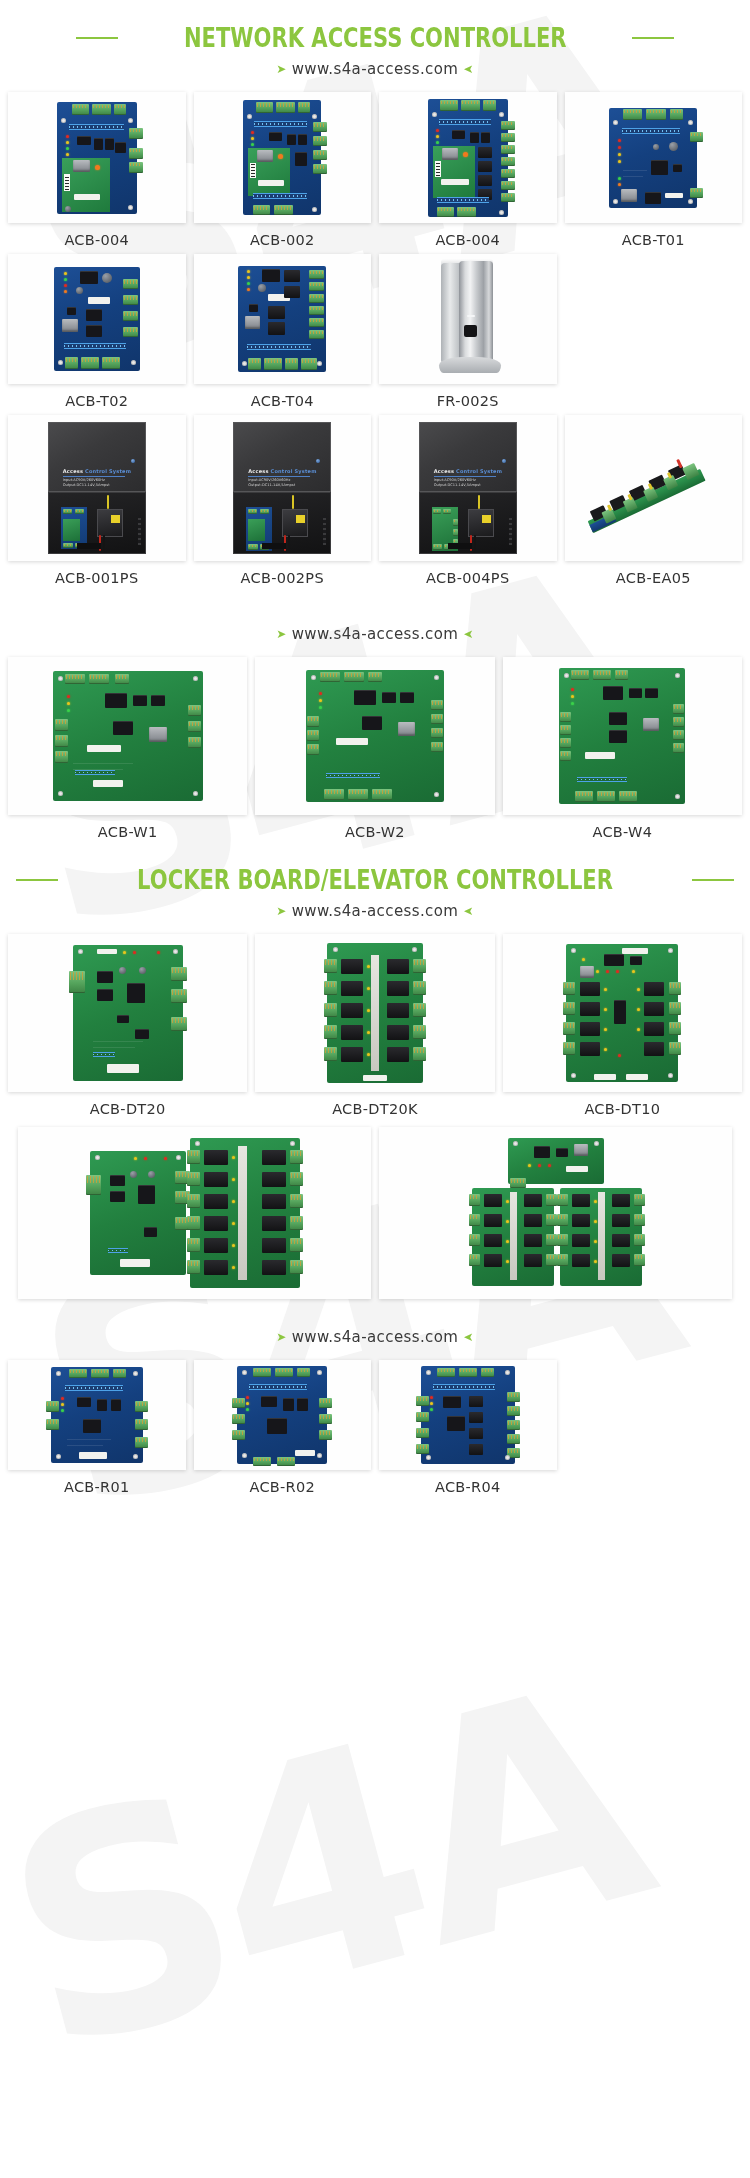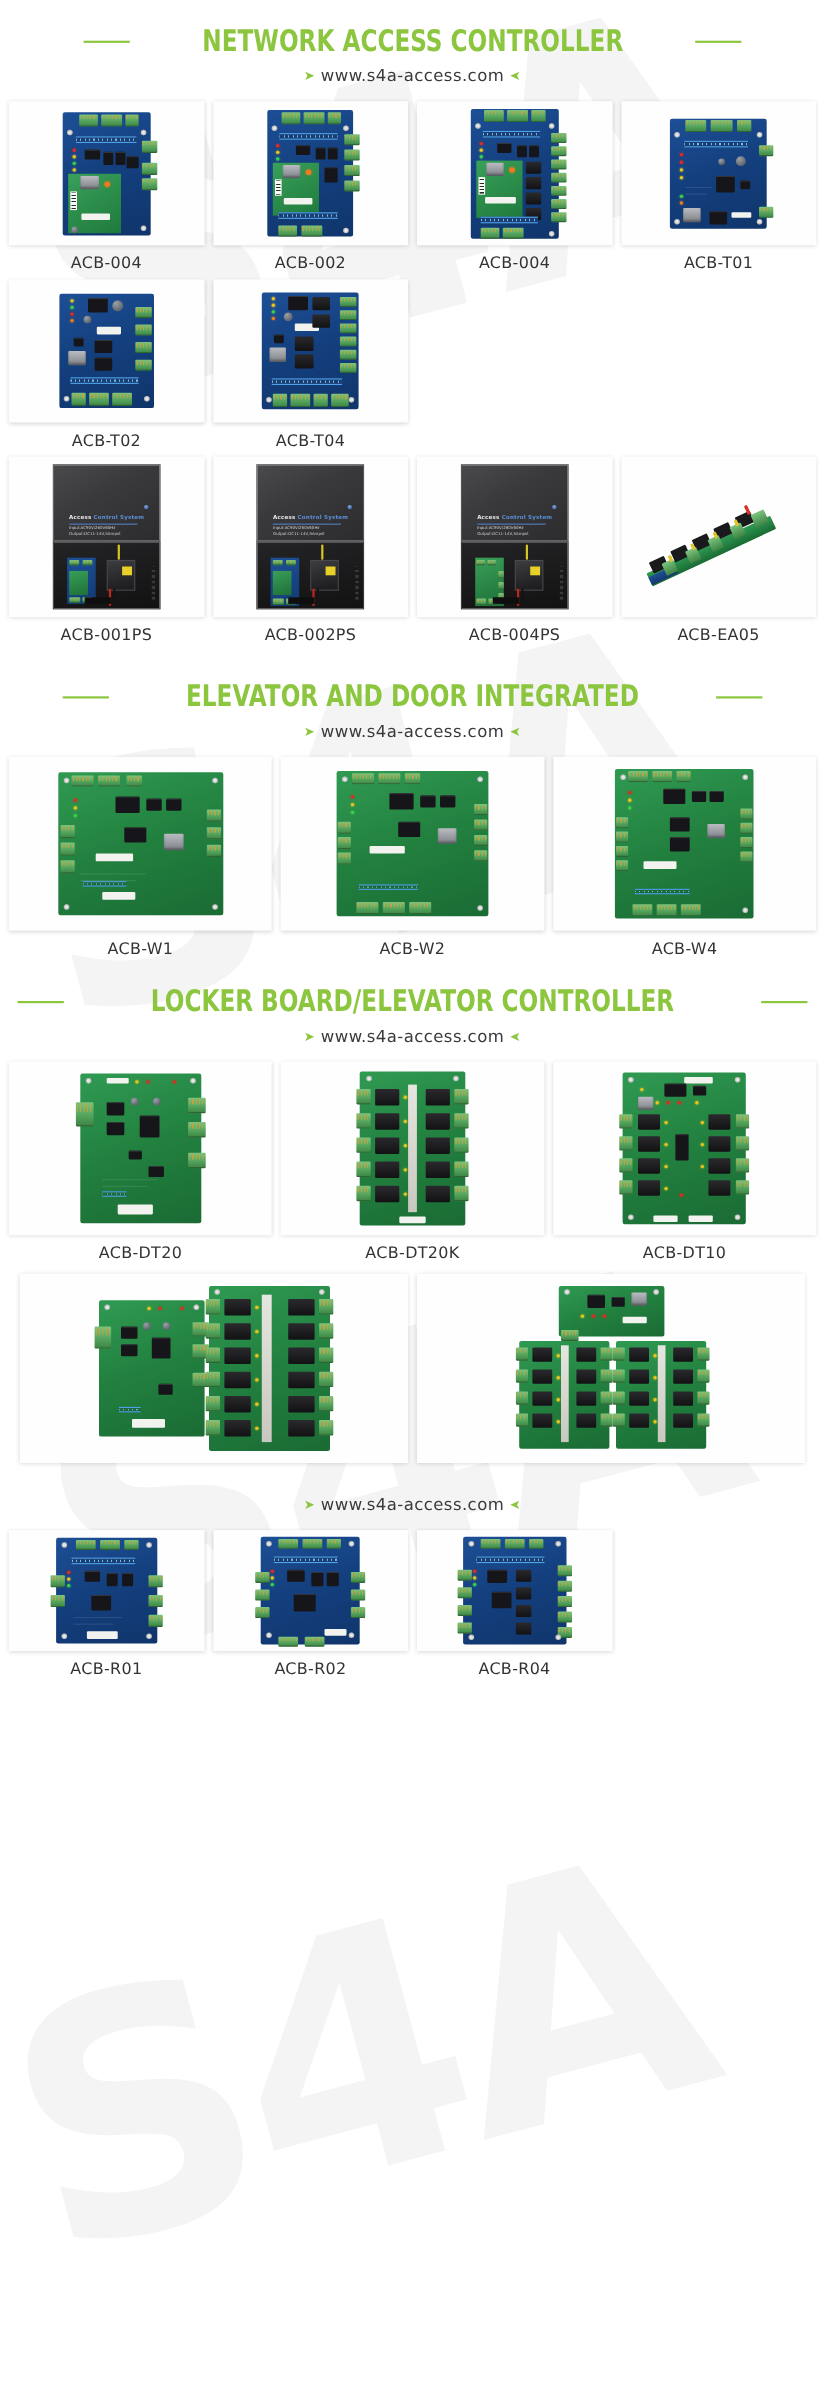--- a/index.html
+++ b/index.html
@@ -618,20 +618,33 @@
           <div class="term" style="left:10px;bottom:2px;width:13px;height:12px"></div>
           <div class="term" style="left:26px;bottom:2px;width:18px;height:12px"></div>
           <div class="term" style="left:47px;bottom:2px;width:13px;height:12px"></div>
           <div class="term" style="left:63px;bottom:2px;width:16px;height:12px"></div>
         </div>
       </div>
       <div class="caption">ACB-T04</div>
     </div>
 
 
+    <div class="cell">
+      <div class="card card-h-md">
+        <div class="fr-wrap" style="width:70px;height:120px;">
+          <div class="fr-top" style="left:8px;top:0;width:52px;height:10px"></div>
+          <div class="fr-left" style="left:8px;top:4px;width:20px;height:100px"></div>
+          <div class="fr-body" style="left:26px;top:2px;width:34px;height:102px"></div>
+          <div class="fr-slit" style="left:34px;top:56px;width:8px;height:2px"></div>
+          <div class="fr-sensor" style="left:31px;top:66px;width:13px;height:12px"></div>
+          <div class="fr-base" style="left:6px;top:98px;width:62px;height:16px"></div>
+        </div>
+      </div>
+      <div class="caption">FR-002S</div>
+    </div>
   </div>
 
   <div class="grid grid-4" style="margin-top:4px">
 
     <div class="cell">
       <div class="card card-h-lg">
         <div class="ps-wrap" style="width:98px;height:136px;">
           <div class="ps-lid" style="left:0;top:2px;width:98px;height:70px">
             <div class="ps-screw" style="right:10px;top:36px"></div>
             <div class="ps-brand" style="position:absolute;left:14px;top:45px">
@@ -758,25 +771,20 @@
             <div class="ea-yel" style="left:92px;top:0px;width:3px;height:6px"></div>
             <div class="ea-red" style="left:106px;top:-8px;width:3px;height:9px"></div>
           </div>
         </div>
       </div>
       <div class="caption">ACB-EA05</div>
     </div>
   </div>
 
   <div class="spacer-lg"></div>
-  <div class="section-head">
-    <div class="rule"></div>
-    <div class="section-title">ELEVATOR AND DOOR INTEGRATED</div>
-    <div class="rule"></div>
-  </div>
   <div class="section-sub">
     <span class="arrow arrow-l">➤</span><span>www.s4a-access.com</span><span class="arrow arrow-r" style="display:inline-block;transform:scaleX(-1)">➤</span>
   </div>
   <div class="spacer-sm"></div>
 
   <div class="grid grid-3">
 
     <div class="cell">
       <div class="card card-h-xxl">
         <div class="pcb pcb-green" style="width:150px;height:130px;">

